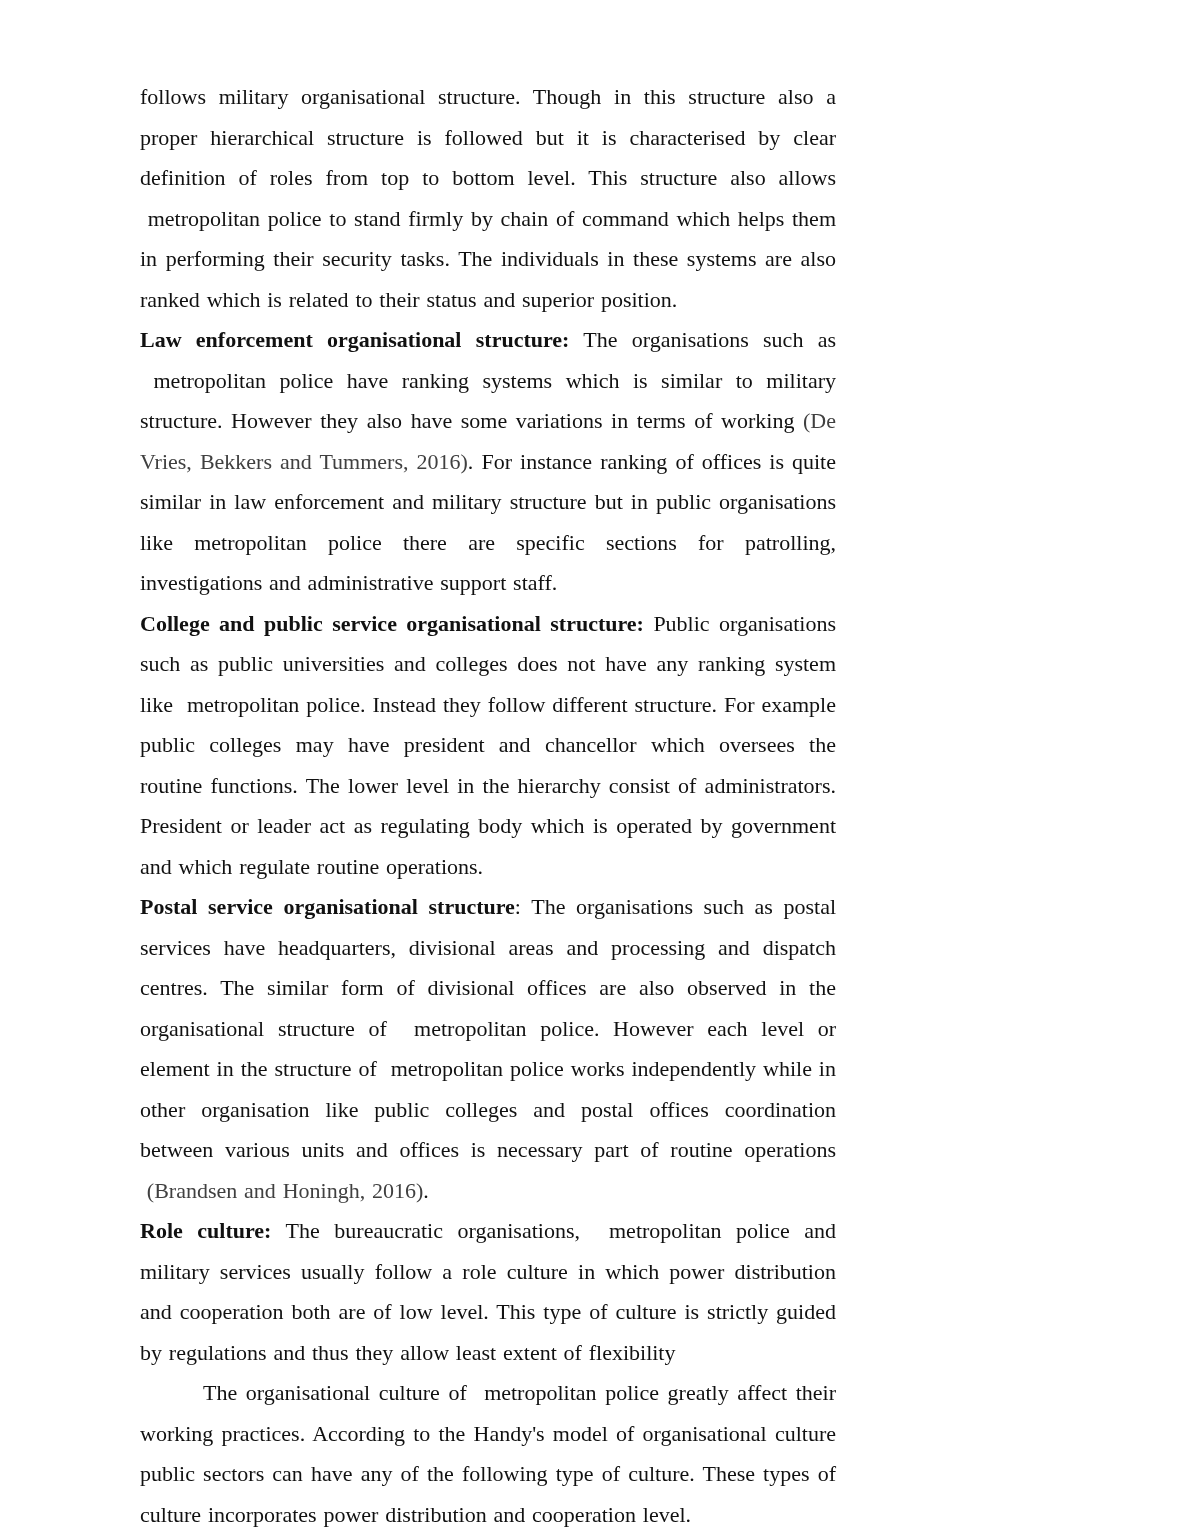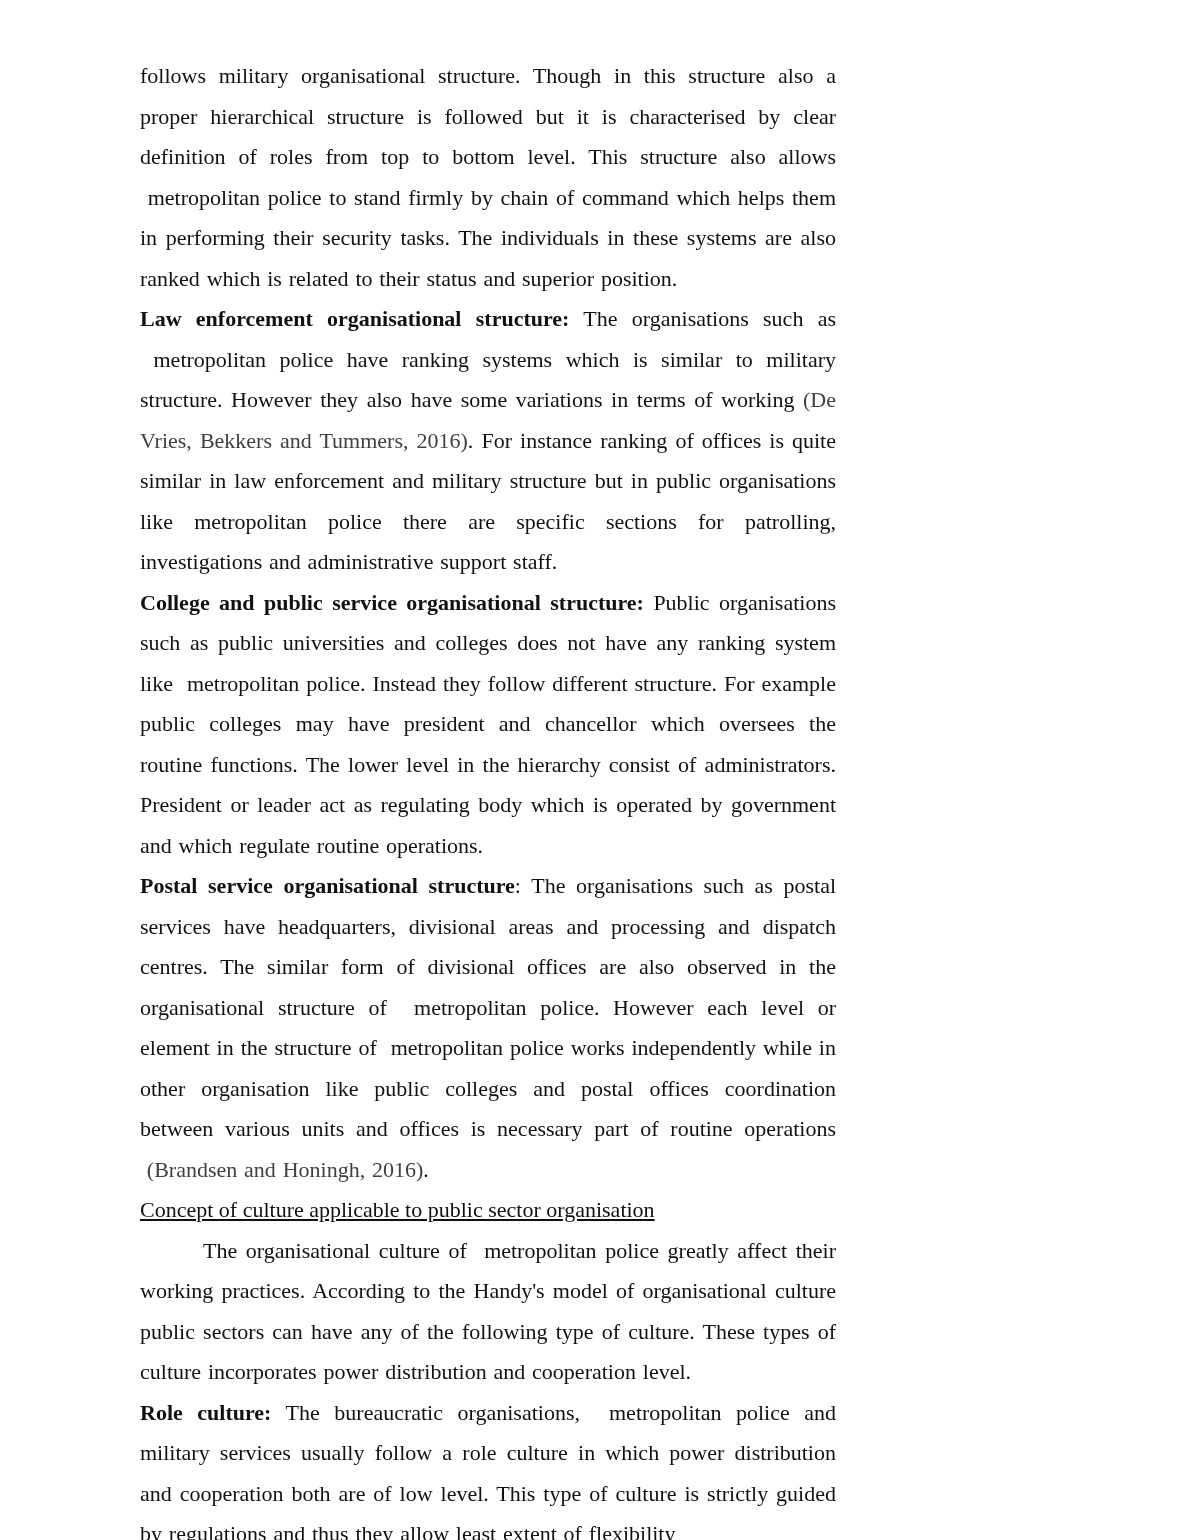--- a/index.html
+++ b/index.html
@@ -8,21 +8,21 @@
     width: 1190px;
     height: 1540px;
     font-family: "Liberation Serif", "DejaVu Serif", serif;
     color: #111111;
     overflow: hidden;
   }
   .page {
     width: 974px;
     height: 1540px;
     background: #ffffff;
-    padding: 56px 138px 40px 140px;
+    padding: 77px 138px 40px 140px;
   }
   .para {
     font-size: 22px;
     line-height: 40.5px;
     text-align: justify;
     color: #111111;
     word-spacing: 0.06em;
   }
   .para .lead {
     font-weight: bold;
@@ -50,19 +50,18 @@
 <div class="page">
 
   <p class="para"><span>follows military organisational structure. Though in this structure also a proper hierarchical structure is followed but it is characterised by clear definition of roles from top to bottom level. This structure also allows &nbsp;metropolitan police to stand firmly by chain of command which helps them in performing their security tasks. The individuals in these systems are also ranked which is related to their status and superior position.</span></p>
 
   <p class="para"><strong class="lead">Law enforcement organisational structure:</strong><span> The organisations such as &nbsp;metropolitan police have ranking systems which is similar to military structure. However they also have some variations in terms of working </span><span class="citation">(De Vries, Bekkers and Tummers, 2016)</span><span>. For instance ranking of offices is quite similar in law enforcement and military structure but in public organisations like metropolitan police there are specific sections for patrolling, investigations and administrative support staff.</span></p>
 
   <p class="para"><strong class="lead">College and public service organisational structure:</strong><span> Public organisations such as public universities and colleges does not have any ranking system like &nbsp;metropolitan police. Instead they follow different structure. For example public colleges may have president and chancellor which oversees the routine functions. The lower level in the hierarchy consist of administrators. President or leader act as regulating body which is operated by government and which regulate routine operations.</span></p>
 
   <p class="para"><strong class="lead">Postal service organisational structure</strong><span>: The organisations such as postal services have headquarters, divisional areas and processing and dispatch centres. The similar form of divisional offices are also observed in the organisational structure of &nbsp;metropolitan police. However each level or element in the structure of &nbsp;metropolitan police works independently while in other organisation like public colleges and postal offices coordination between various units and offices is necessary part of routine operations &nbsp;</span><span class="citation">(Brandsen and Honingh, 2016)</span><span>.</span></p>
 
-  <p class="section-heading"><span class="underline">Concept of culture applicable to public sector organisation</span></p>
+
+  <p class="para"><strong class="lead">Role culture:</strong><span> The bureaucratic organisations, &nbsp;metropolitan police and military services usually follow a role culture in which power distribution and cooperation both are of low level. This type of culture is strictly guided by regulations and thus they allow least extent of flexibility</span></p>
 
   <p class="para indented"><span>The organisational culture of &nbsp;metropolitan police greatly affect their working practices. According to the Handy's model of organisational culture public sectors can have any of the following type of culture. These types of culture incorporates power distribution and cooperation level.</span></p>
-
-  <p class="para"><strong class="lead">Role culture:</strong><span> The bureaucratic organisations, &nbsp;metropolitan police and military services usually follow a role culture in which power distribution and cooperation both are of low level. This type of culture is strictly guided by regulations and thus they allow least extent of flexibility</span></p>
 
 </div>
 
 </body></html>

